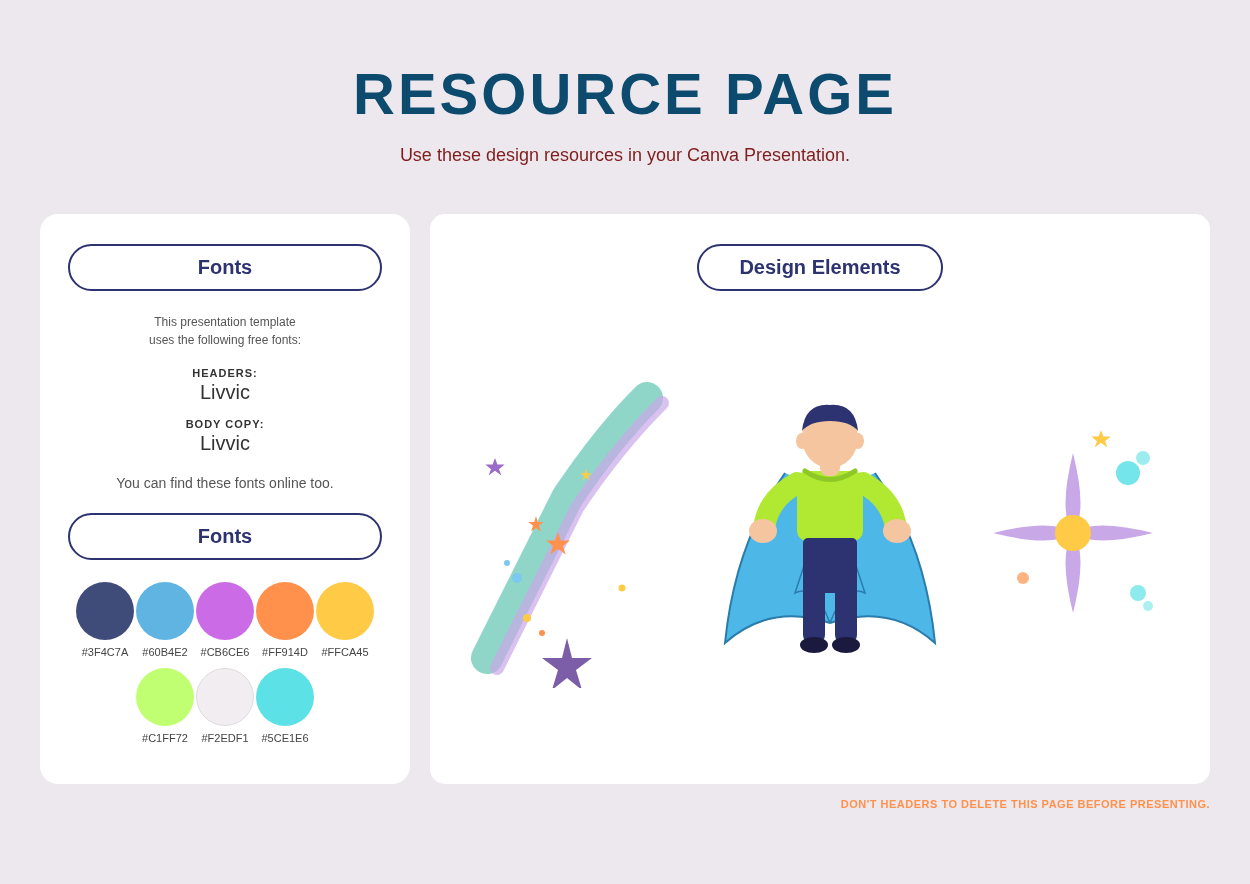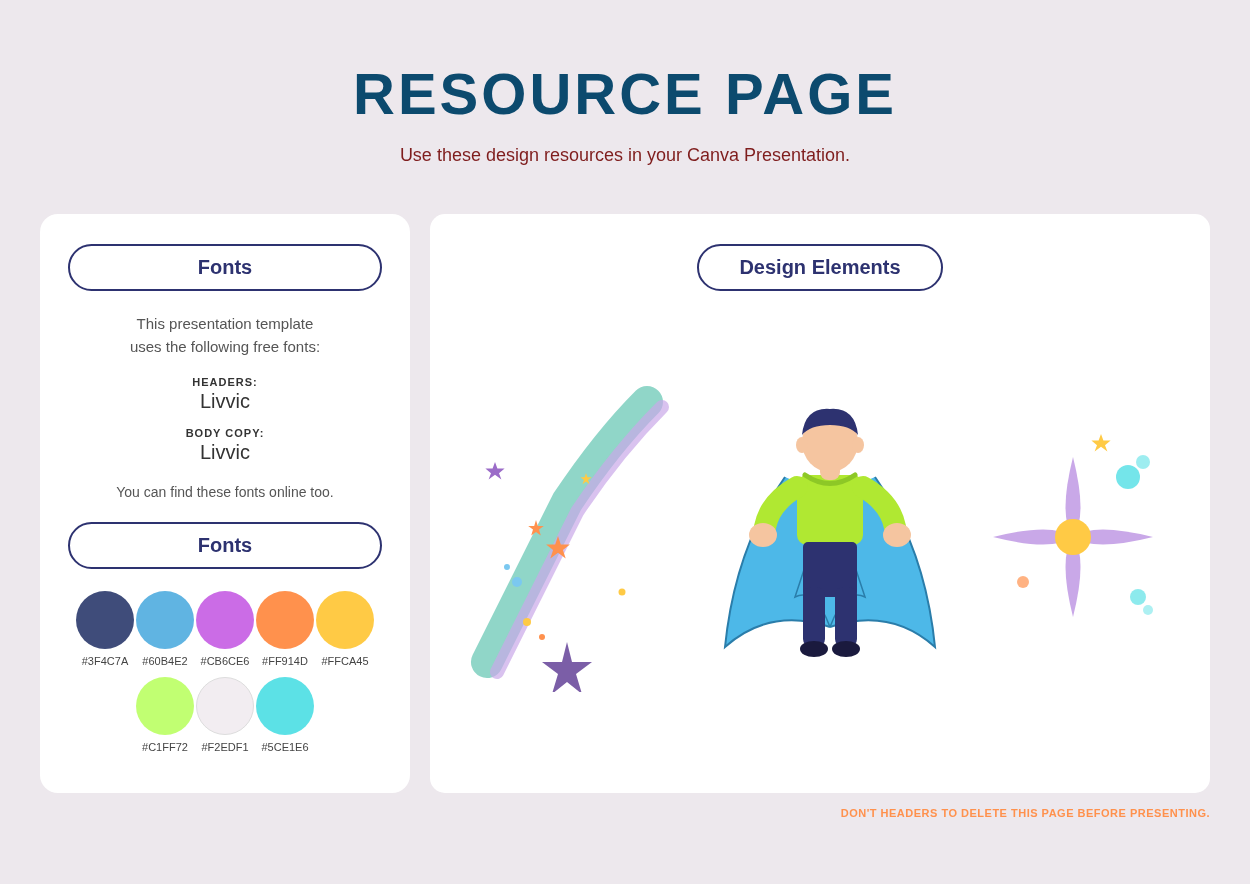--- a/index.html
+++ b/index.html
@@ -60,21 +60,21 @@
       text-align: center;
       font-weight: 700;
       font-size: 20px;
       color: #2D3270;
       font-family: 'Arial', sans-serif;
       margin-bottom: 22px;
     }
 
     .fonts-description {
       text-align: center;
-      font-size: 15px;
+      font-size: 12px;
       color: #555;
       font-family: 'Arial', sans-serif;
       line-height: 1.5;
       margin-bottom: 18px;
     }
 
     .font-entry {
       text-align: center;
       margin-bottom: 14px;
     }

